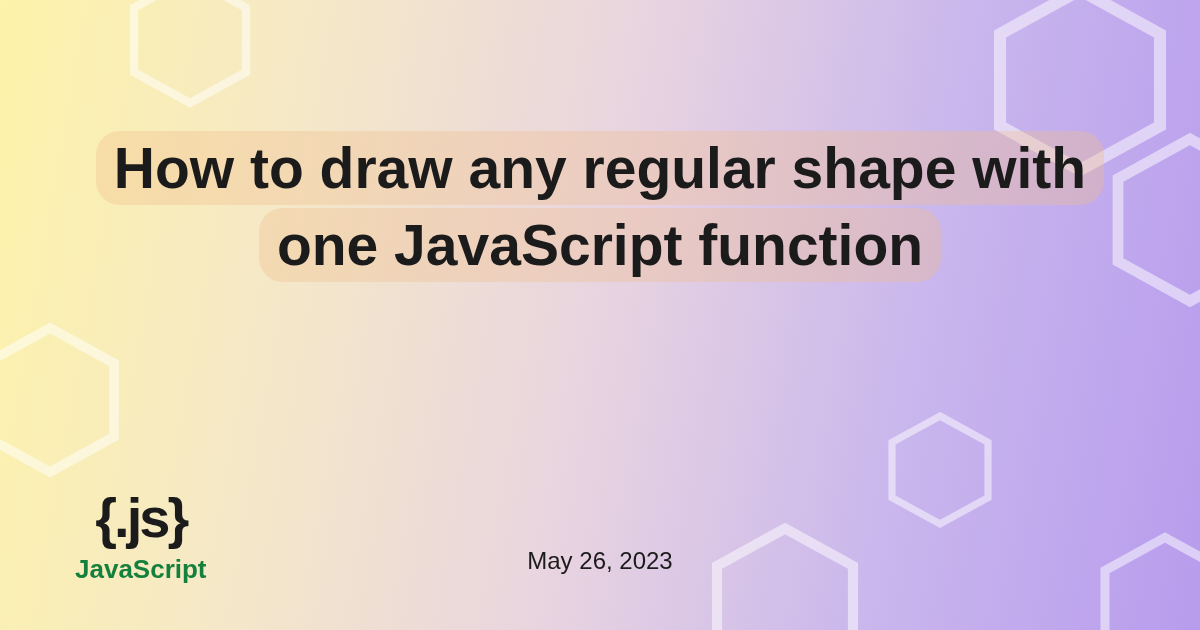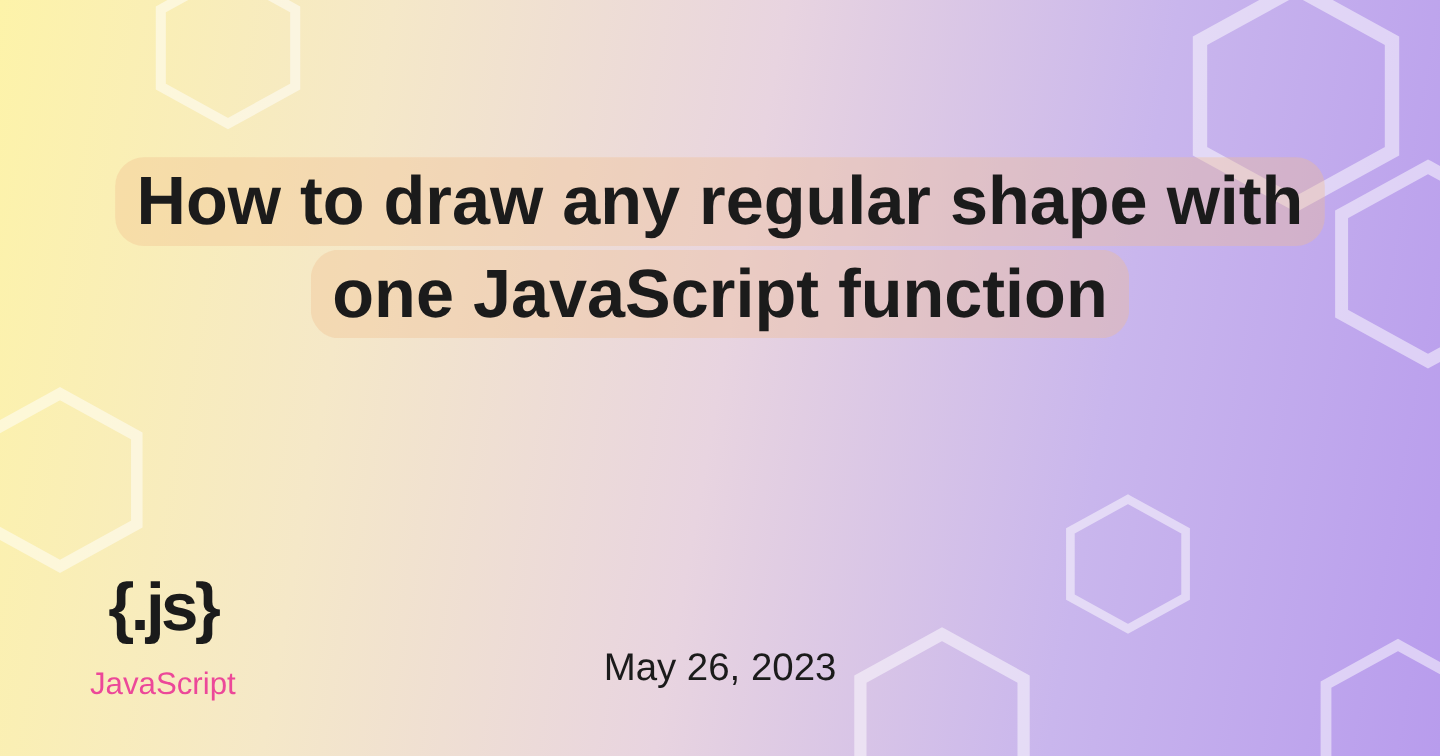--- a/index.html
+++ b/index.html
@@ -56,30 +56,30 @@
     .logo-icon {
       font-size: 56px;
       font-weight: 700;
       color: #1b1b1b;
       letter-spacing: -3px;
       line-height: 1;
       text-align: center;
     }
     .logo-label {
       font-size: 26px;
-      font-weight: 400;
-      color: #ec4899;
-      margin-top: 20px;
+      font-weight: 700;
+      color: #15803d;
+      margin-top: 8px;
     }
     .date {
       position: absolute;
       bottom: 55px;
       left: 50%;
       transform: translateX(-50%);
-      font-size: 32px;
+      font-size: 24px;
       color: #1b1b1b;
       font-weight: 400;
     }
   </style>
 </head>
 <body>
 
 <svg class="hexagon hex1" viewBox="0 0 100 100">
     <polygon points="50,5 90,27 90,73 50,95 10,73 10,27"></polygon>
   </svg>

